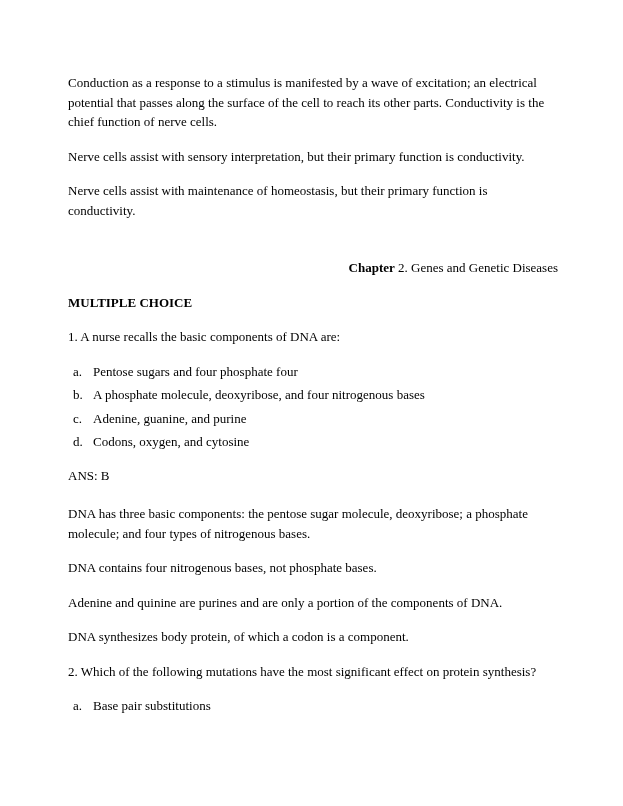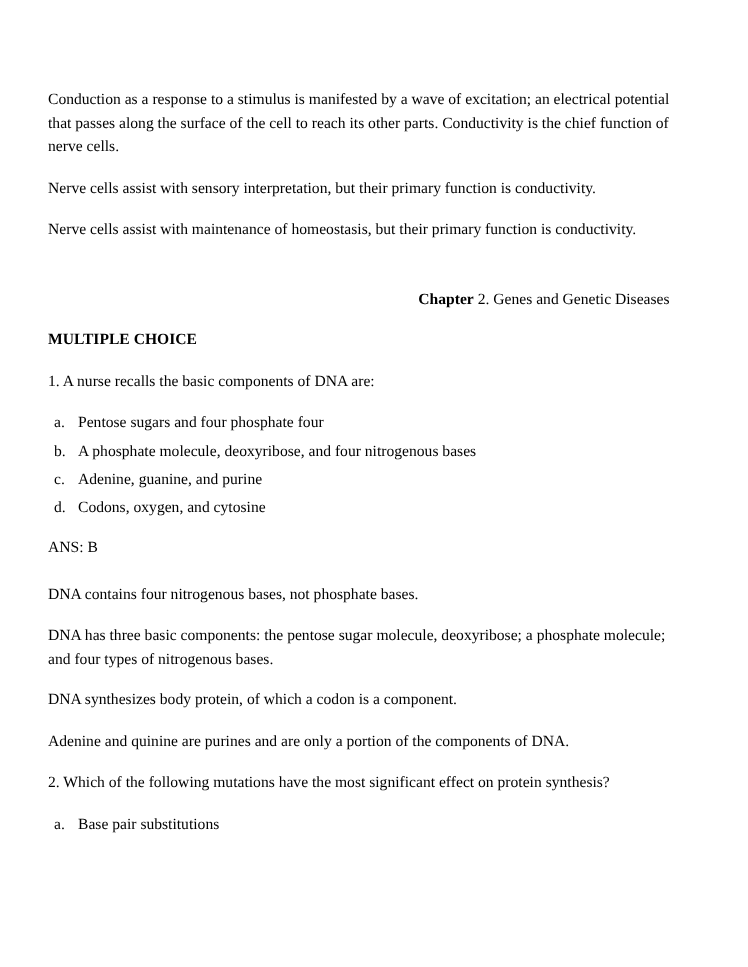--- a/index.html
+++ b/index.html
@@ -10,21 +10,21 @@
     background: #ffffff;
     color: #000000;
     font-family: "Liberation Serif", "DejaVu Serif", serif;
     font-size: 13px;
     line-height: 19.5px;
     overflow: hidden;
   }
   .page {
     width: 623px;
     height: 774px;
-    padding: 73px 65px 20px 40px;
+    padding: 73px 65px 20px 68px;
   }
   p { margin: 0 0 15px 0; }
   .chapter-line { margin: 0 0 15px 0; text-align: right; }
   .bold { font-weight: bold; }
   .section-heading { font-weight: bold; margin: 12px 0 15px 0; }
   .spacer { height: 23px; }
   ul.options {
     list-style: none;
     margin: 12px 0 14px 0;
     padding: 0;
@@ -65,24 +65,24 @@
       <span class="option-text">Adenine, guanine, and purine</span>
     </li>
     <li class="option">
       <span class="option-letter">d.</span>
       <span class="option-text">Codons, oxygen, and cytosine</span>
     </li>
   </ul>
 
   <p class="ans">ANS: B</p>
 
+  <p>DNA has three basic components: the pentose sugar molecule, deoxyribose; a phosphate molecule; and four types of nitrogenous bases.</p>
   <p>DNA contains four nitrogenous bases, not phosphate bases.</p>
-  <p>DNA has three basic components: the pentose sugar molecule, deoxyribose; a phosphate molecule; and four types of nitrogenous bases.</p>
+  <p>Adenine and quinine are purines and are only a portion of the components of DNA.</p>
   <p>DNA synthesizes body protein, of which a codon is a component.</p>
-  <p>Adenine and quinine are purines and are only a portion of the components of DNA.</p>
 
   <p>2. Which of the following mutations have the most significant effect on protein synthesis?</p>
 
   <ul class="options">
     <li class="option">
       <span class="option-letter">a.</span>
       <span class="option-text">Base pair substitutions</span>
     </li>
   </ul>
 

